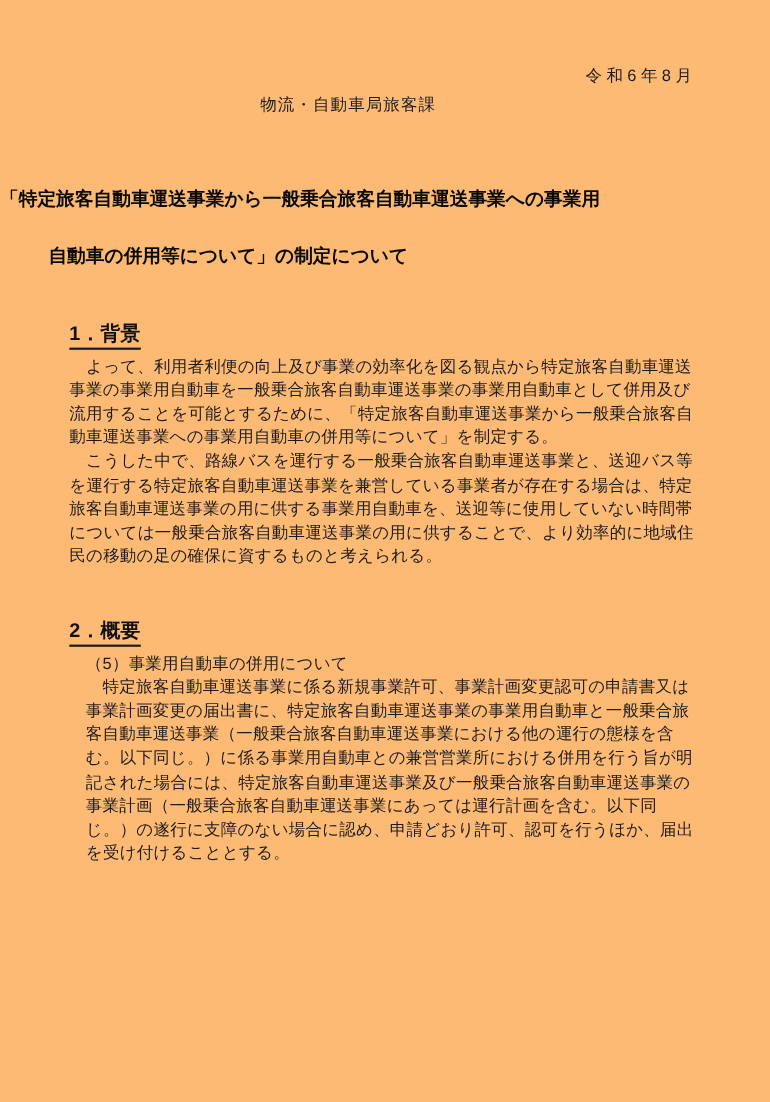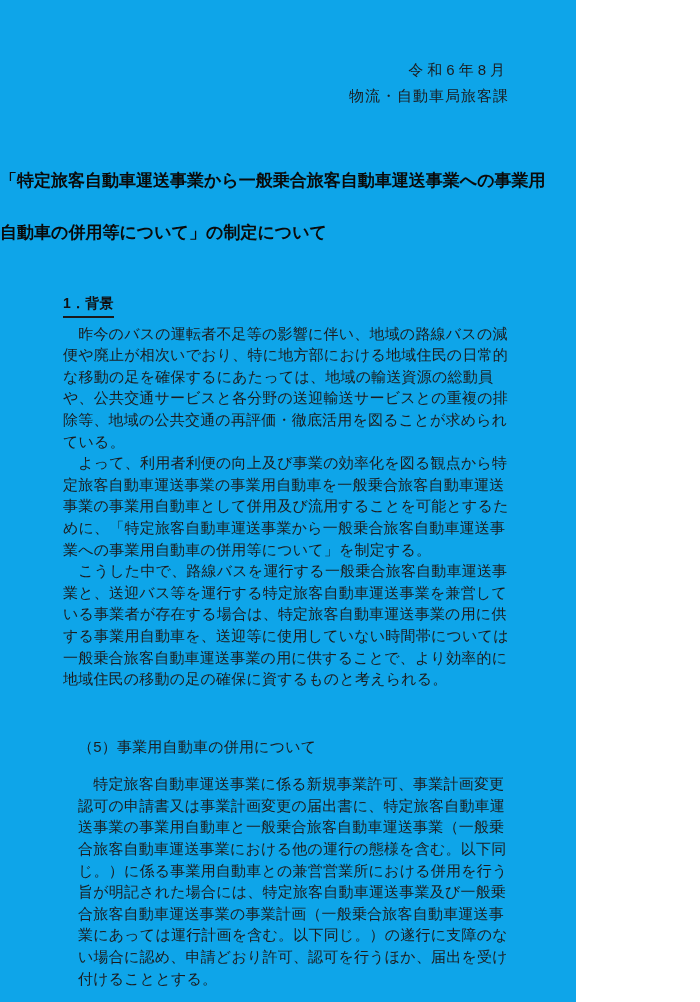--- a/index.html
+++ b/index.html
@@ -2,64 +2,66 @@
 <html lang="ja"><head>
 <meta charset="utf-8">
 <style>
   html, body {
     margin: 0;
     padding: 0;
     background: #ffffff;
   }
   .page {
     position: relative;
-    width: 576px;
+    width: 700px;
     height: 1002px;
-    background: #0ea5e9;
+    background: #fdba74;
     font-family: "Liberation Sans", "DejaVu Sans", sans-serif;
     color: #1c1c1e;
     overflow: hidden;
     box-sizing: border-box;
   }
   
   .doc-header {
     padding-top: 57px;
     padding-right: 67px;
     text-align: right;
     font-size: 15px;
     line-height: 26px;
     color: #1c1c1e;
   }
   .date-line {
     letter-spacing: 4px;
   }
   .dept-line {
     letter-spacing: 1px;
+    text-align: center;
   }
   
   .doc-title {
     margin-top: 60px;
     text-align: left;
     font-weight: bold;
     font-size: 17px;
     color: #0a0a0a;
     line-height: 24px;
   }
   .doc-title .title-line-2 {
     margin-top: 28px;
+    padding-left: 44px;
   }
   
   .content {
     margin: 48px 59px 0 63px;
     font-size: 15px;
     line-height: 21.6px;
     letter-spacing: 0.2px;
   }
   .section-heading {
-    font-size: 14px;
+    font-size: 18px;
     font-weight: bold;
     color: #111113;
     margin: 0 0 5px 0;
   }
   .section-heading .heading-text {
     display: inline-block;
     border-bottom: 2px solid #1a1a1c;
     padding-bottom: 1px;
   }
   .section p {
@@ -69,21 +71,20 @@
   }
   .section-overview {
     margin-top: 46px;
   }
   .subsection-heading {
     margin: 2px 0 0 0;
     padding-left: 15px;
   }
   .indented-block {
     padding-left: 15px;
-    margin-top: 16px;
   }
 </style>
 </head>
 <body>
 
 <div class="page">
 
   <div class="doc-header">
     <div class="date-line">令和6年8月</div>
     <div class="dept-line">物流・自動車局旅客課</div>
@@ -93,26 +94,28 @@
     <div class="title-line-1">「特定旅客自動車運送事業から一般乗合旅客自動車運送事業への事業用</div>
     <div class="title-line-2">自動車の併用等について」の制定について</div>
   </div>
 
   <div class="content">
 
     <div class="section section-background">
       <h2 class="section-heading">
         <span class="heading-text">1．背景</span>
       </h2>
-      <p>　昨今のバスの運転者不足等の影響に伴い、地域の路線バスの減便や廃止が相次いでおり、特に地方部における地域住民の日常的な移動の足を確保するにあたっては、地域の輸送資源の総動員や、公共交通サービスと各分野の送迎輸送サービスとの重複の排除等、地域の公共交通の再評価・徹底活用を図ることが求められている。</p>
       <p>　よって、利用者利便の向上及び事業の効率化を図る観点から特定旅客自動車運送事業の事業用自動車を一般乗合旅客自動車運送事業の事業用自動車として併用及び流用することを可能とするために、「特定旅客自動車運送事業から一般乗合旅客自動車運送事業への事業用自動車の併用等について」を制定する。</p>
       <p>　こうした中で、路線バスを運行する一般乗合旅客自動車運送事業と、送迎バス等を運行する特定旅客自動車運送事業を兼営している事業者が存在する場合は、特定旅客自動車運送事業の用に供する事業用自動車を、送迎等に使用していない時間帯については一般乗合旅客自動車運送事業の用に供することで、より効率的に地域住民の移動の足の確保に資するものと考えられる。</p>
     </div>
 
     <div class="section section-overview">
+      <h2 class="section-heading">
+        <span class="heading-text">2．概要</span>
+      </h2>
       <p class="subsection-heading">（5）事業用自動車の併用について</p>
       <div class="indented-block">
         <p>　特定旅客自動車運送事業に係る新規事業許可、事業計画変更認可の申請書又は事業計画変更の届出書に、特定旅客自動車運送事業の事業用自動車と一般乗合旅客自動車運送事業（一般乗合旅客自動車運送事業における他の運行の態様を含む。以下同じ。）に係る事業用自動車との兼営営業所における併用を行う旨が明記された場合には、特定旅客自動車運送事業及び一般乗合旅客自動車運送事業の事業計画（一般乗合旅客自動車運送事業にあっては運行計画を含む。以下同じ。）の遂行に支障のない場合に認め、申請どおり許可、認可を行うほか、届出を受け付けることとする。</p>
       </div>
     </div>
 
   </div>
 
 </div>
 

